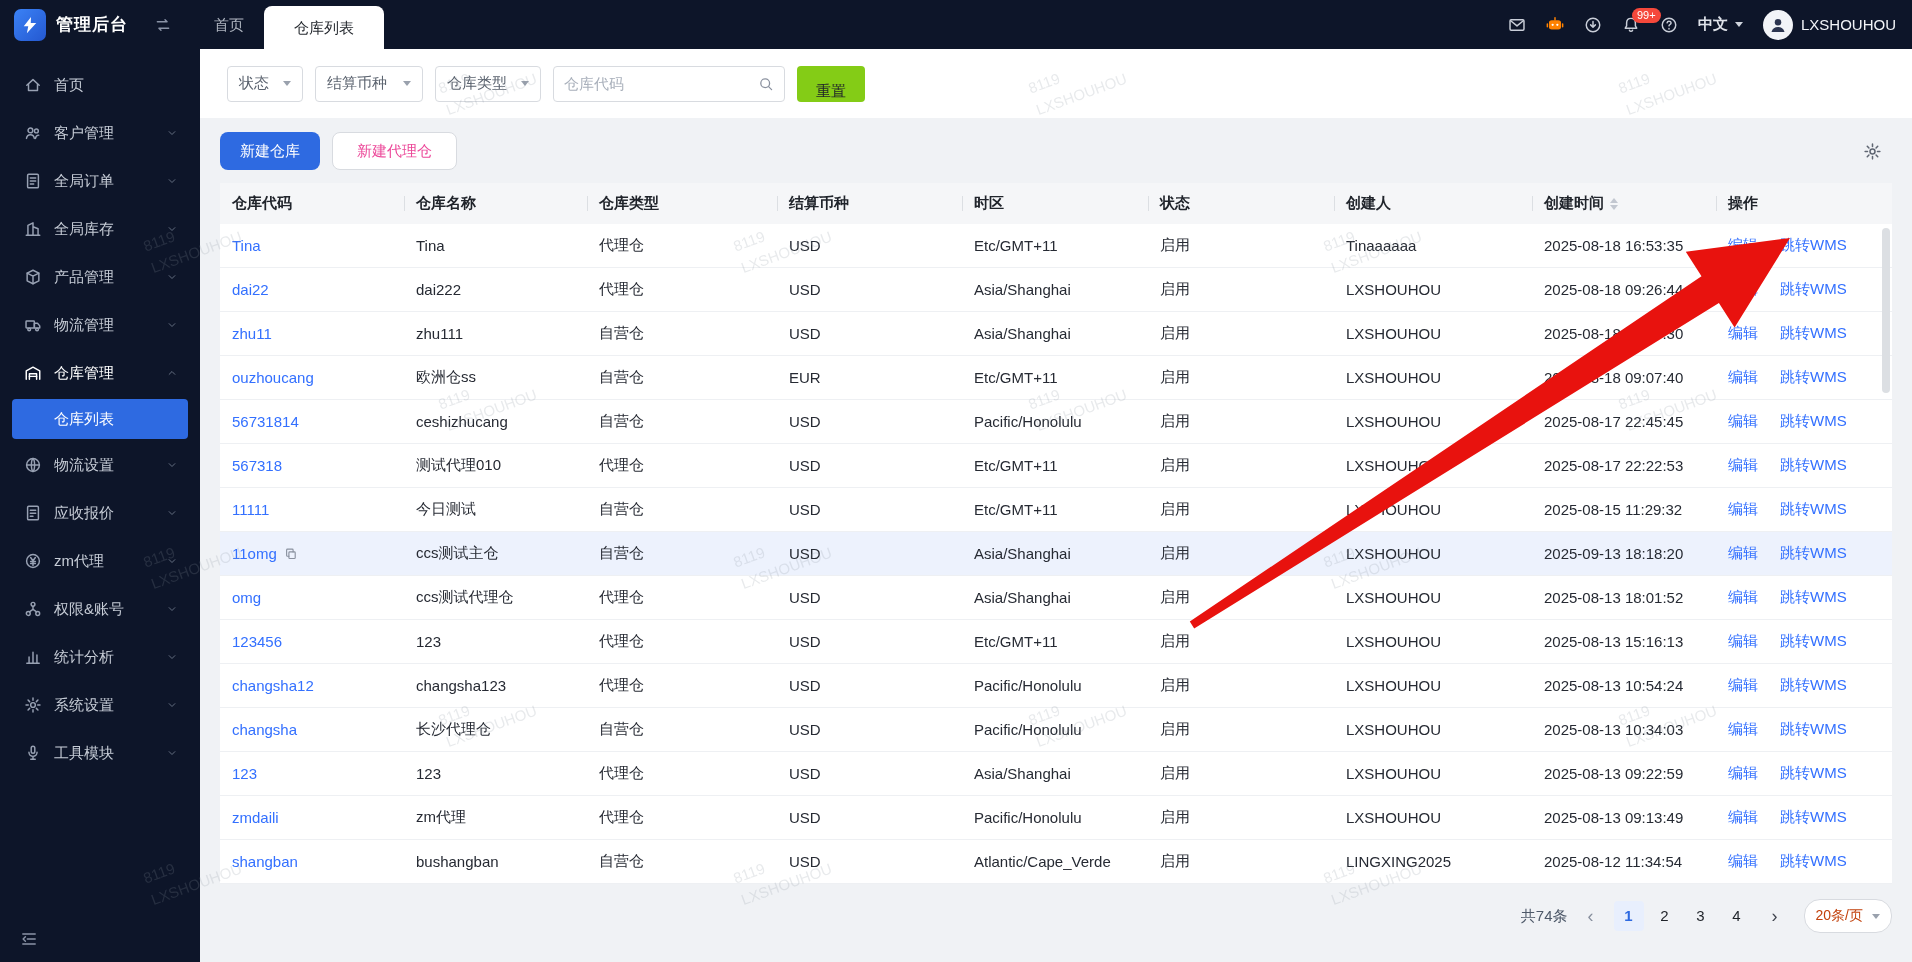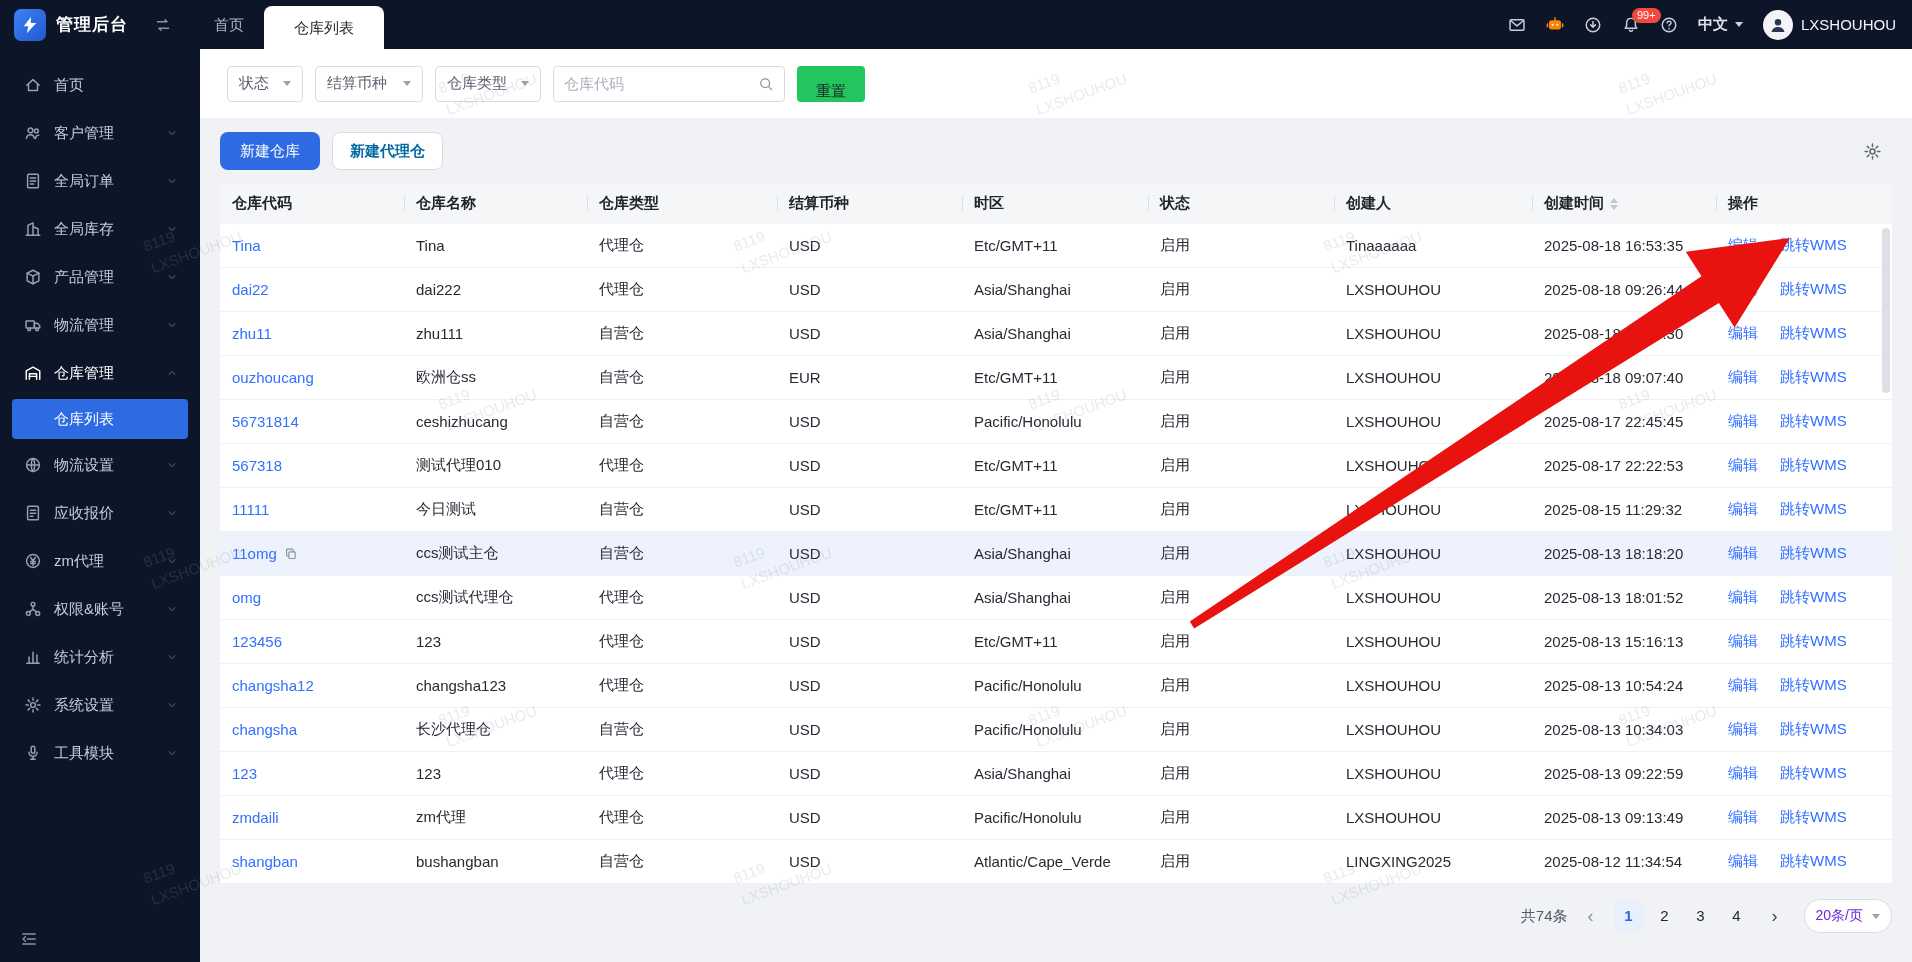--- a/index.html
+++ b/index.html
@@ -55,26 +55,26 @@
   
   .main { position:absolute; top:49px; left:200px; right:0; bottom:0; background:#f0f2f5; overflow:hidden; }
   .filterbar { height:69px; background:#fff; display:flex; align-items:center; padding-left:27px; gap:12px; }
   .fselect { height:36px; border:1px solid #d8dbe0; border-radius:4px; background:#fff; display:flex; align-items:center; padding:0 11px; color:#5a626e; font-size:15px; }
   .w-status { width:76px; } .w-cur { width:108px; } .w-type { width:106px; }
   .fselect .caret { margin-left:auto; }
   .finput { width:232px; height:36px; border:1px solid #d8dbe0; border-radius:4px; background:#fff; display:flex; align-items:center; padding:0 10px; }
   .finput input { border:none; outline:none; flex:1; font-size:15px; font-family:inherit; color:#262a33; min-width:0; }
   .finput input::placeholder { color:#a9b0bb; }
   .finput .s-ic { color:#8a919f; } .finput .s-ic svg { width:16px; height:16px; }
-  .reset-btn { height:36px; padding:16px 19px; background:#22c55e; border:none; border-radius:4px; color:#1f2329; font-size:15px; font-family:inherit; cursor:pointer; }
+  .reset-btn { height:36px; padding:16px 19px; background:#84cc16; border:none; border-radius:4px; color:#1f2329; font-size:15px; font-family:inherit; cursor:pointer; }
 
   .toolbar { margin:14px 20px 0 20px; display:flex; align-items:center; }
   .btn { height:38px; border-radius:8px; font-size:15px; font-family:inherit; cursor:pointer; }
   .btn-primary { background:#2e6ae1; color:#fff; border:none; padding:0 20px; }
-  .btn-plain { background:#fff; color:#0369a1; border:1px solid #d8dbe0; padding:0 17px; margin-left:12px;font-weight:bold; }
+  .btn-plain { background:#fff; color:#ec4899; border:1px solid #d8dbe0; padding:0 24px; margin-left:12px; }
   .gear-ic { margin-left:auto; margin-right:10px; color:#5f6672; }
   .gear-ic svg { width:19px; height:19px; }
 
   .table-card { margin:13px 20px 0 20px; background:#fff; position:relative; }
   .thead, .tr { display:grid; grid-template-columns:184px 183px 190px 185px 186px 186px 198px 184px 1fr; align-items:center; }
   .thead { height:41px; background:#f5f6f8; }
   .th { font-size:15px; font-weight:bold; color:#20242b; padding-left:12px; position:relative; display:flex; align-items:center; height:100%; }
   .th:not(:first-child)::before { content:""; position:absolute; left:0; top:13px; width:1px; height:15px; background:#dcdfe3; }
   .sort { display:inline-flex; flex-direction:column; gap:2px; margin-left:6px; }
   .sort i { width:0; height:0; border-left:4px solid transparent; border-right:4px solid transparent; }
@@ -90,21 +90,21 @@
   .vscroll { position:absolute; top:45px; right:2px; bottom:6px; width:8px; }
   .vscroll .thumb { width:8px; height:165px; border-radius:4px; background:#dcdfe3; }
 
   .pagination { margin:14px 20px 0 0; display:flex; justify-content:flex-end; align-items:center; gap:8px; height:36px; font-size:15px; }
   .pg-total { color:#4e5969; }
   .pg-btn { min-width:30px; height:30px; line-height:30px; text-align:center; border-radius:4px; color:#1f2329; cursor:pointer; }
   .pg-btn.active { background:#e8effd; color:#2e6ae1; font-weight:bold; }
   .pg-nav { color:#868e9c; font-size:18px; }
   .pg-prev::after { content:"‹"; }
   .pg-next::after { content:"›"; color:#40454f; }
-  .size-select { height:34px; border:1px solid #d8dbe0; border-radius:16px; background:#fff; padding:0 11px; display:flex; align-items:center; gap:9px; font-size:14px; color:#6d28d9; margin-left:6px; cursor:pointer; }
+  .size-select { height:34px; border:1px solid #d8dbe0; border-radius:16px; background:#fff; padding:0 11px; display:flex; align-items:center; gap:9px; font-size:14px; color:#c2410c; margin-left:6px; cursor:pointer; }
 
   
   .watermark { position:absolute; inset:0; z-index:50; pointer-events:none; overflow:hidden; }
   .wm-tile { position:absolute; transform:rotate(-20deg); color:rgba(140,148,160,0.20); font-size:15px; line-height:1.55; font-weight:500; white-space:nowrap; }
   .annot-arrow { position:absolute; inset:0; z-index:60; pointer-events:none; }
 </style>
 </head>
 <body>
 
 <header class="topbar">
@@ -581,21 +581,21 @@
                 <path d="M10.4 5.6V3.4a1 1 0 00-1-1H4a1 1 0 00-1 1v6.2a1 1 0 001 1h1.6"></path>
               </svg>
             </span>
           </div>
           <div class="td">ccs测试主仓</div>
           <div class="td">自营仓</div>
           <div class="td">USD</div>
           <div class="td">Asia/Shanghai</div>
           <div class="td">启用</div>
           <div class="td">LXSHOUHOU</div>
-          <div class="td">2025-08-13 18:18:20</div>
+          <div class="td">2025-09-13 18:18:20</div>
           <div class="td actions">
             <a class="link">编辑</a>
             <a class="link">跳转WMS</a>
           </div>
         </div>
         <div class="tr">
           <div class="td">
             <a class="link">omg</a>
           </div>
           <div class="td">ccs测试代理仓</div>

